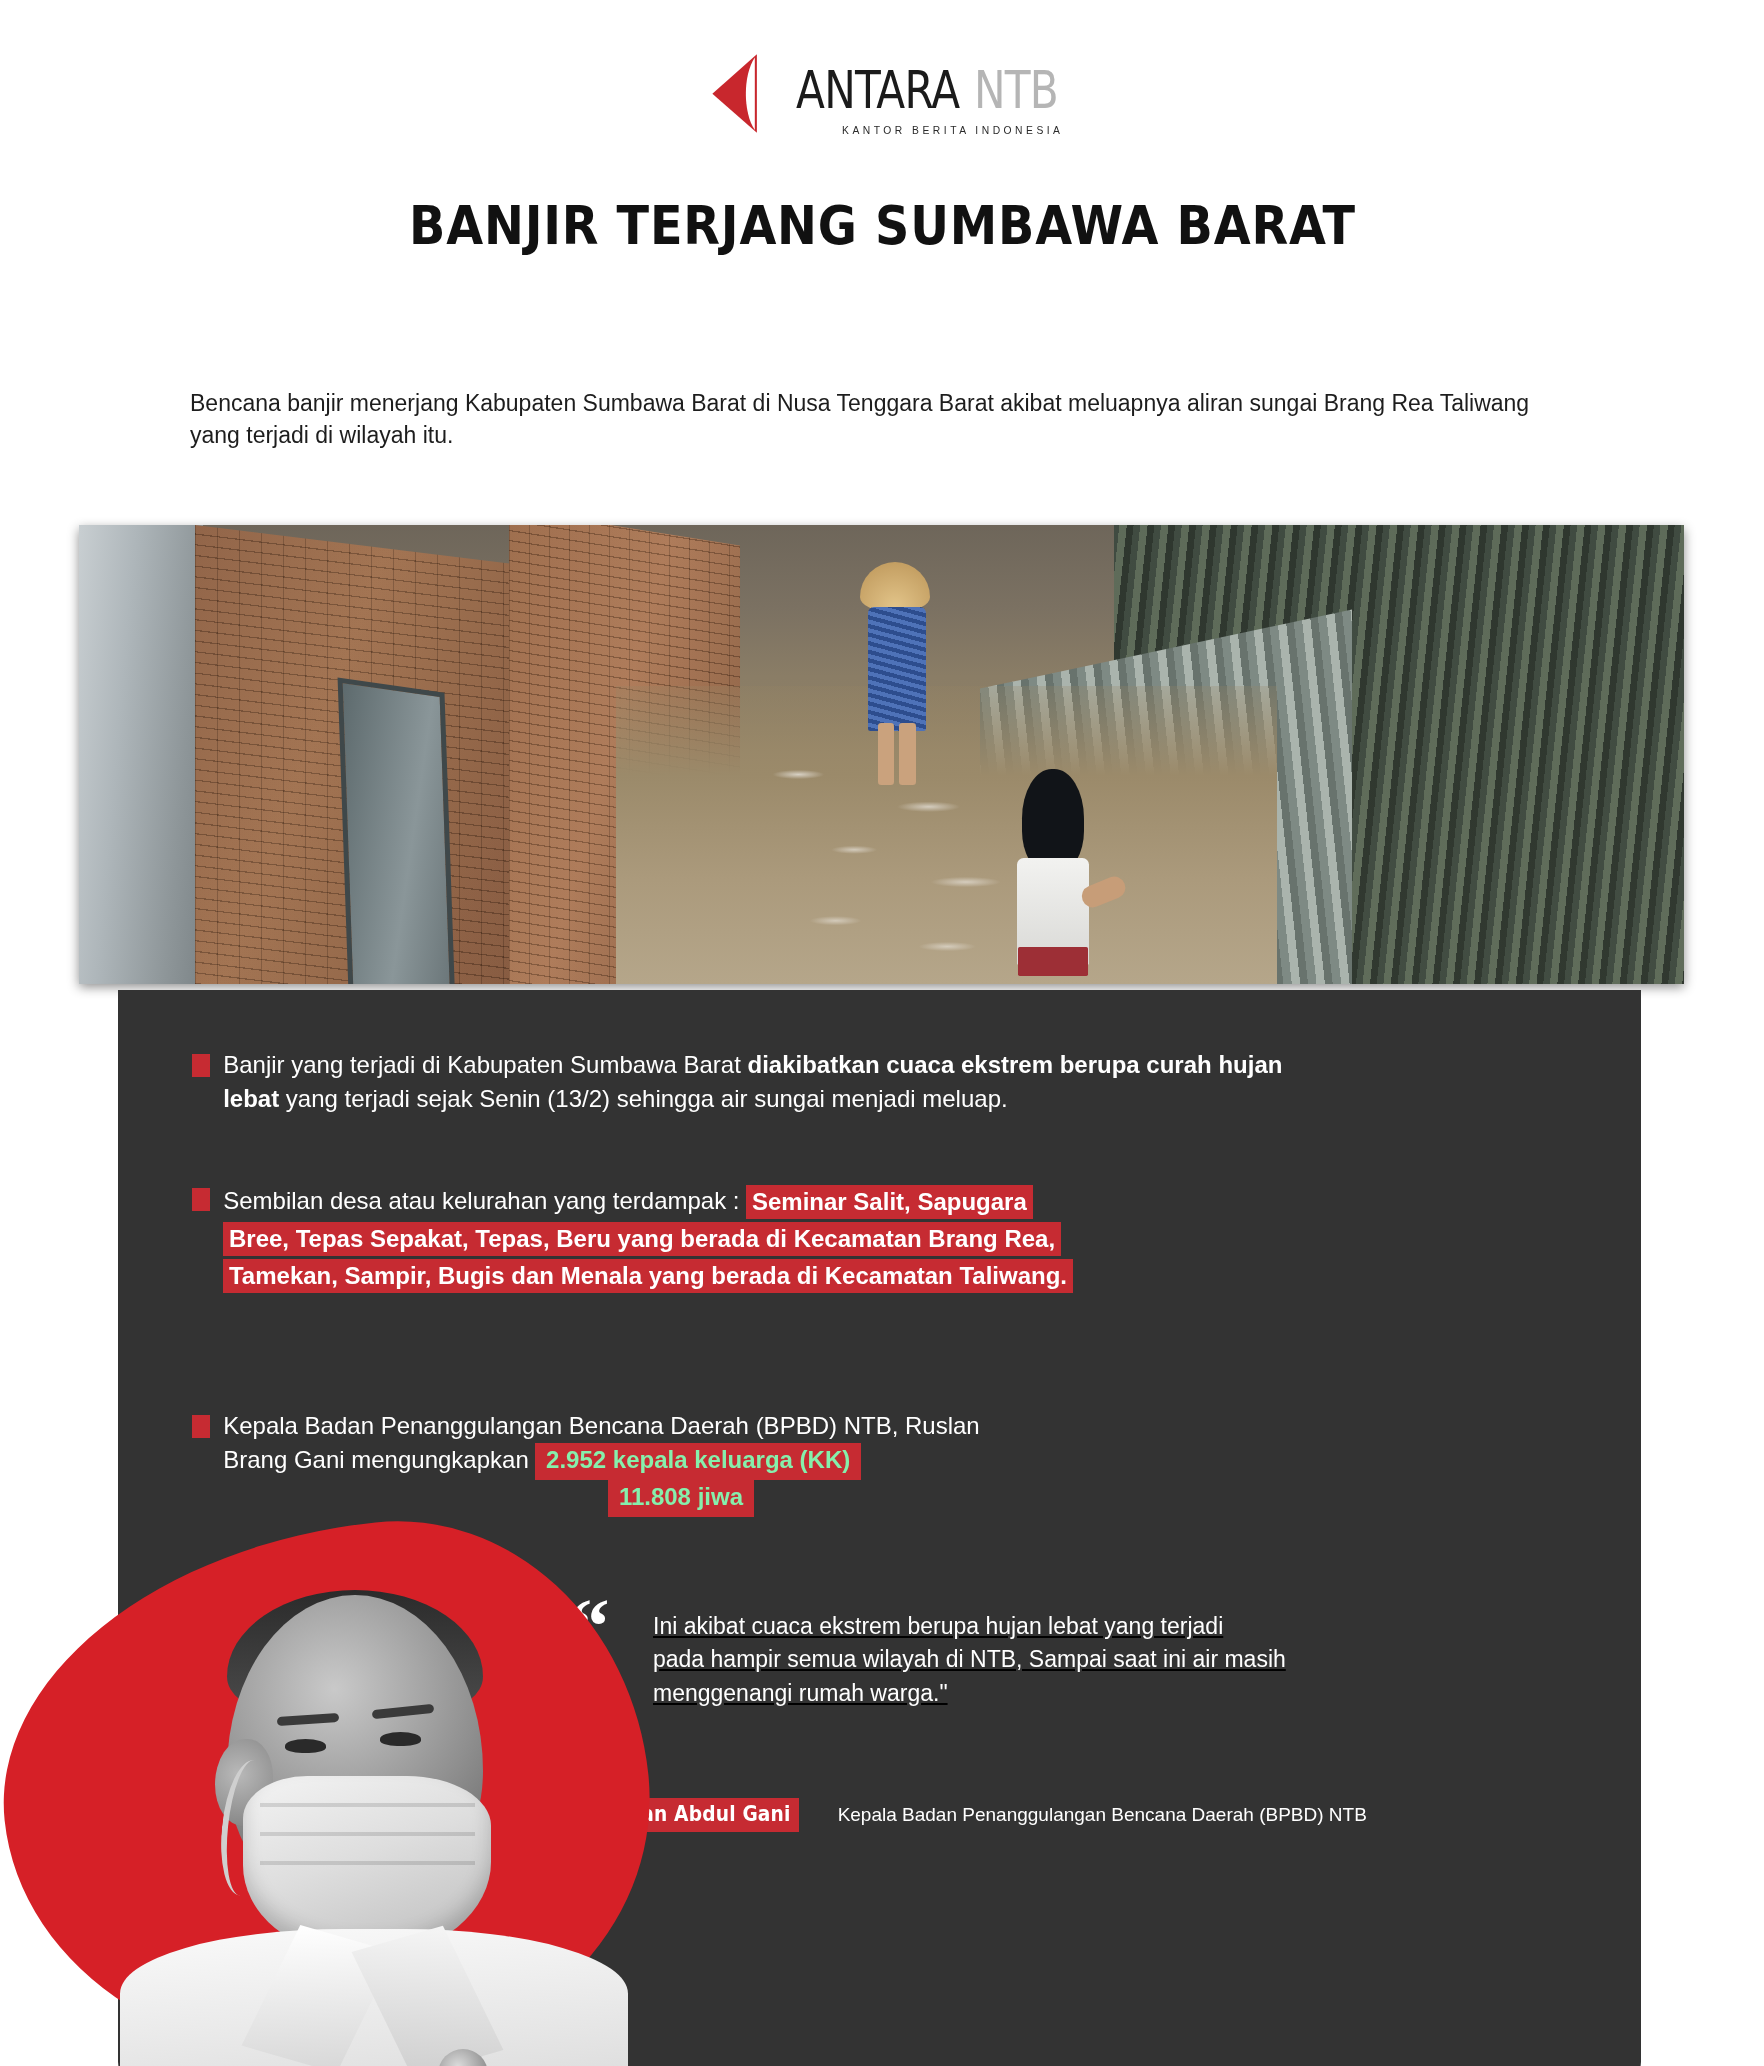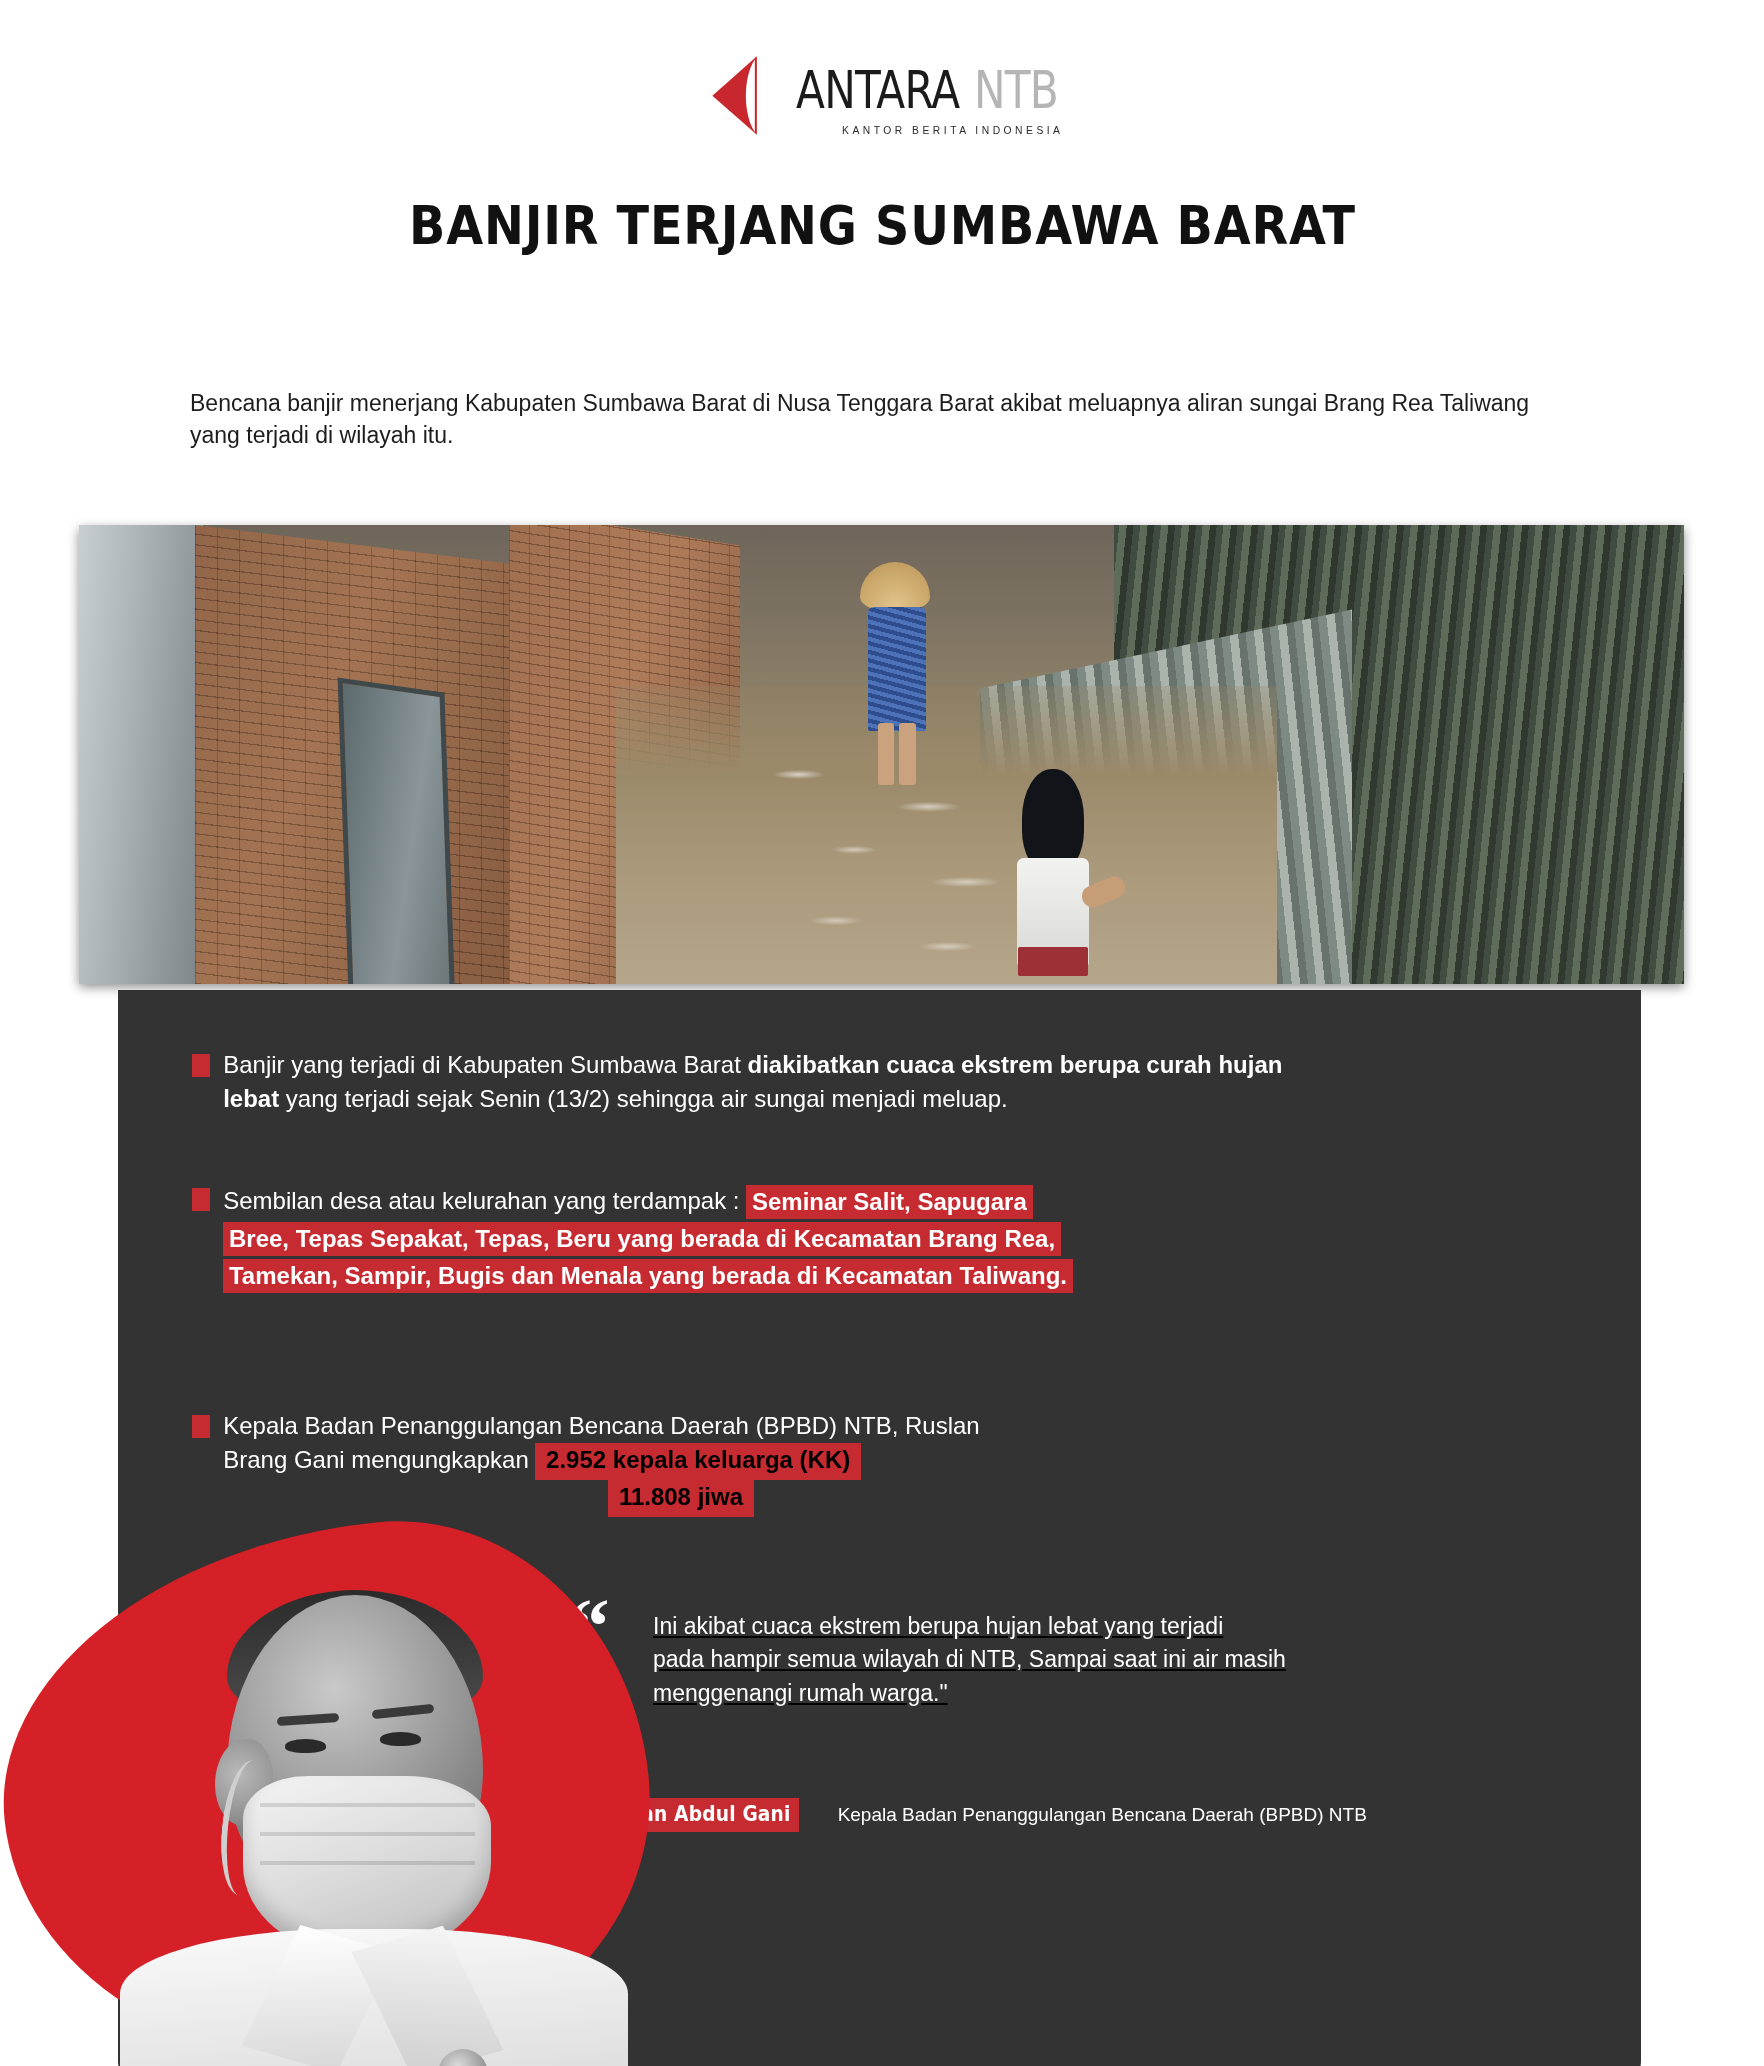--- a/index.html
+++ b/index.html
@@ -9,21 +9,21 @@
     position:relative;
     font-family:"Liberation Sans", sans-serif;
     overflow:hidden;
   }
 
   
   #logo-block{
     position:absolute; left:0; top:50px; width:100%;
     display:flex; justify-content:center; align-items:flex-start;
   }
-  .logo-inner{ display:flex; align-items:flex-end; gap:28px; }
+  .logo-inner{ display:flex; align-items:center; gap:28px; }
   .logo-mark{ width:68px; height:81px; flex:none; position:relative; }
   .logo-words{ display:flex; flex-direction:column; align-items:flex-start; padding-top:10.7px;}
   .logo-row{ display:flex; align-items:baseline; }
   .logo-antara{
     font-family:"Liberation Sans Narrow","DejaVu Sans Condensed","Liberation Sans",sans-serif;
     font-size:51px; font-weight:400; letter-spacing:-0.8px; color:#1b1b1b;
     transform:scaleX(0.92); transform-origin:left center;
   }
   .logo-ntb{
     font-family:"Liberation Sans Narrow","DejaVu Sans Condensed","Liberation Sans",sans-serif;
@@ -150,21 +150,21 @@
   }
   .btext b{ font-weight:bold; }
   .hl{
     background:#c62b32; color:#ffffff; font-weight:bold;
     padding:2.5px 5.8px 5px 5.8px; box-decoration-break:clone;
     -webkit-box-decoration-break:clone; line-height:1.55;
   }
 
   
   .stat-badge{
-    display:inline-block; background:#c62b32; color:#000000; font-weight:bold;
+    display:inline-block; background:#c62b32; color:#86efac; font-weight:bold;
     font-size:24px; padding:4.1px 10.7px 6.6px 10.7px; line-height:1.1;
   }
 
   
   #quote-block{ position:absolute; left:570px; top:1610px; width:983px;text-decoration:underline; }
   .qmark{
     position:absolute; left:0; top:-8.3px; font-size:79px; line-height:.6;
     color:#ffffff; font-family:"Liberation Serif", serif; font-weight:bold;
     letter-spacing:-5px;
   }

